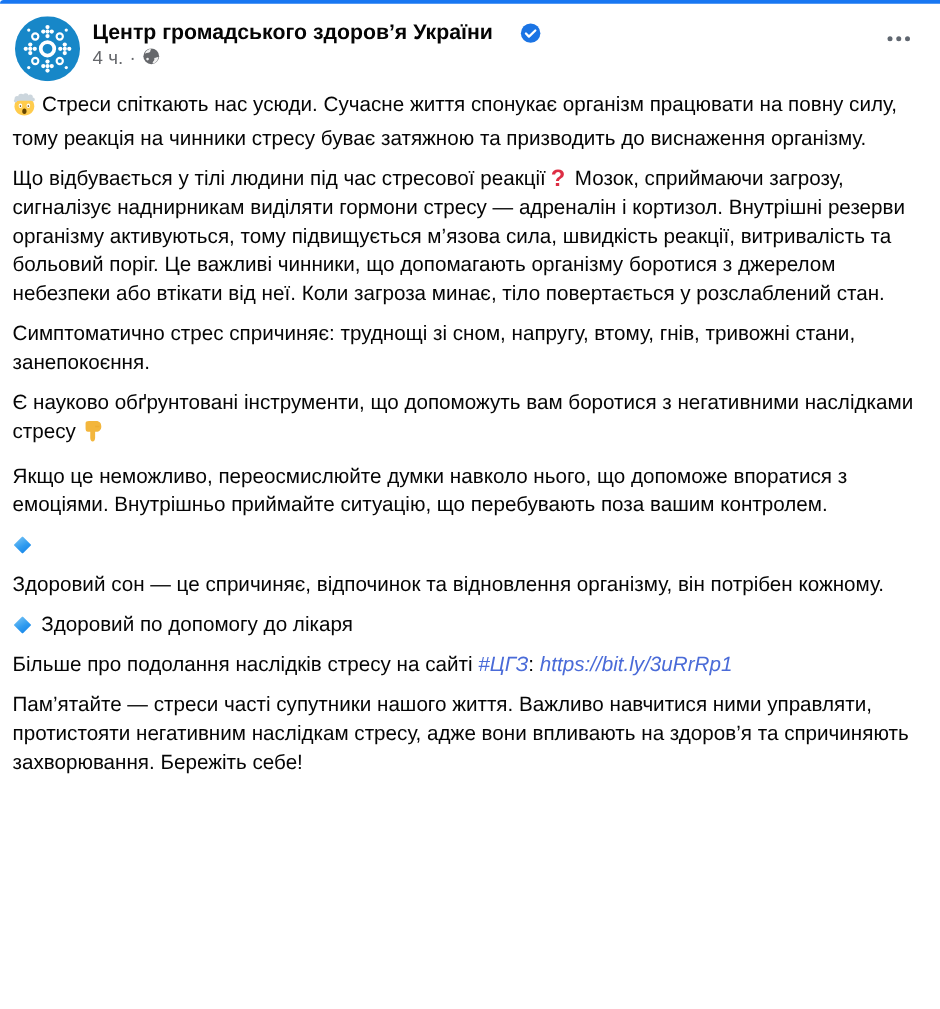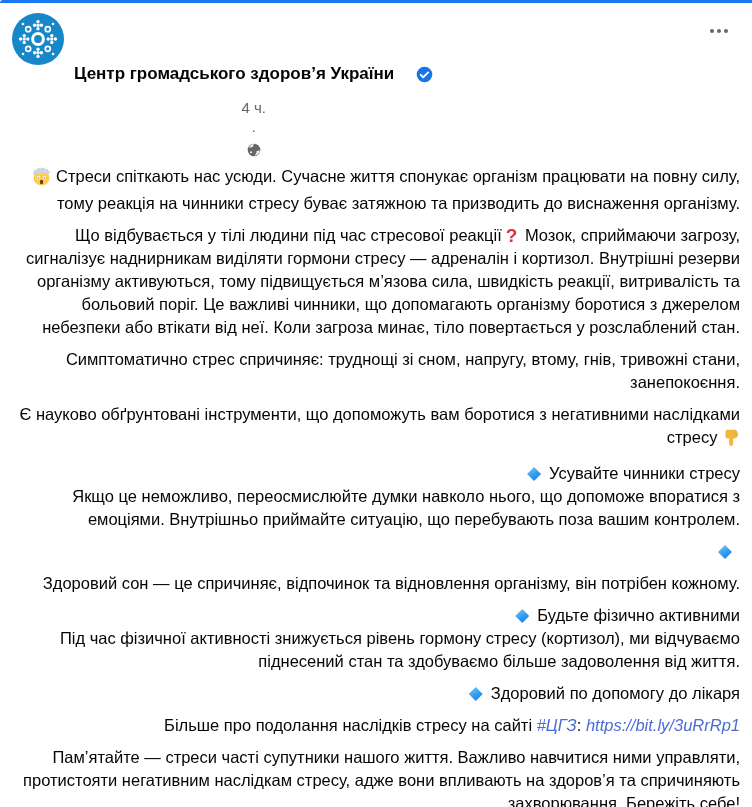--- a/index.html
+++ b/index.html
@@ -11,29 +11,29 @@
     color: #050505;
     position: relative;
   }
   .topline {
     height: 3px; background: #1877f2;
     border-top-left-radius: 12px;
   }
   .header { display: flex; align-items: flex-start; padding: 10px 16px 4px 12px; }
   .avatar { width: 52px; height: 52px; flex: none; cursor: pointer; border-radius: 50%; }
   .hinfo { margin-left: 10px; padding-top: 3px; min-width: 0; }
-  .name-row { display: flex; align-items: center; gap: 22px; margin-top: 48px; }
+  .name-row { display: flex; align-items: center; gap: 22px; }
   .pname { font-size: 17px; font-weight: 700; color: #050505; cursor: pointer; white-space: nowrap; }
   .verified { display: inline-flex; }
-  .meta { display: flex; align-items: center; gap: 5px; color: #65676b; font-size: 15px; margin-top: 15px; flex-direction: column; }
+  .meta { display: flex; align-items: flex-start; gap: 5px; color: #65676b; font-size: 15px; margin-top: 2px; }
   .meta .ts { cursor: pointer; }
   .more { margin-left: auto; display: flex; gap: 3px; align-items: center; padding: 16px 8px; cursor: pointer; border-radius: 18px; }
   .more .d { width: 4px; height: 4px; border-radius: 50%; background: #606770; }
   .content { padding: 4px 12px 10px 10px; font-size: 16.5px; line-height: 23px; color: #050505; }
-  .para, .section { margin: 0 0 9px 0; text-align: right; }
+  .para, .section { margin: 0 0 9px 0; }
   .content .para:last-child { margin-bottom: 0; }
   .emoji { display: inline-block; vertical-align: -4px; }
   .redq {
     color: #dd2e44; font-weight: 800; font-size: 19px;
     display: inline-block; vertical-align: -1px; padding: 0 3px 0 4px;
   }
   .diamond {
     display: inline-block; width: 14px; height: 14px; vertical-align: -2px;
     margin: 0 8px 0 1px;
     background: linear-gradient(150deg, #82cbf7 0%, #2f9bef 55%, #0f7fe8 100%);
@@ -132,31 +132,26 @@
           <circle cx="24" cy="20.6" r="1.25" fill="#664500"></circle>
           <ellipse cx="18" cy="28.4" rx="3.2" ry="4.2" fill="#664500"></ellipse>
         </svg></span> Стреси спіткають нас усюди. Сучасне життя спонукає організм працювати на повну силу, тому реакція на чинники стресу буває затяжною та призводить до виснаження організму.</div>
     <div class="para">Що відбувається у тілі людини під час стресової реакції<span class="redq">?</span> Мозок, сприймаючи загрозу, сигналізує наднирникам виділяти гормони стресу — адреналін і кортизол. Внутрішні резерви організму активуються, тому підвищується м’язова сила, швидкість реакції, витривалість та больовий поріг. Це важливі чинники, що допомагають організму боротися з джерелом небезпеки або втікати від неї. Коли загроза минає, тіло повертається у розслаблений стан.</div>
     <div class="para">Симптоматично стрес спричиняє: труднощі зі сном, напругу, втому, гнів, тривожні стани, занепокоєння.</div>
     <div class="para">Є науково обґрунтовані інструменти, що допоможуть вам боротися з негативними наслідками стресу <span class="emoji"><svg width="18" height="18" viewBox="0 0 24 24">
           <path fill="#f3b63c" d="M4.6 3.4C4.6 1.9 5.9 1 8.3 1H16c3.6 0 5.4 2.4 5.4 6 0 3.5-2 5.6-5.4 5.6h-1.2v6.2c0 2.4-1.1 4-2.6 4s-2.6-1.5-2.6-4v-6.2H7.2c-1.8 0-2.6-1.4-2.6-3.8z"></path>
           <path fill="#e8a62e" d="M14.8 6.2h4.6v1.6h-4.6z" opacity="0.55"></path>
         </svg></span></div>
     <div class="section">
-      <div class="section-title"><span class="diamond"></span><span>Усувайте чинники стресу</span></div>
       <div class="section-body">Якщо це неможливо, переосмислюйте думки навколо нього, що допоможе впоратися з емоціями. Внутрішньо приймайте ситуацію, що перебувають поза вашим контролем.</div>
     </div>
     <div class="section">
       <div class="section-title"><span class="diamond"></span></div>
     </div>
     <div class="section">
       <div class="section-body">Здоровий сон — це спричиняє, відпочинок та відновлення організму, він потрібен кожному.</div>
     </div>
     <div class="section">
-      <div class="section-title"><span class="diamond"></span><span>Будьте фізично активними</span></div>
-      <div class="section-body">Під час фізичної активності знижується рівень гормону стресу (кортизол), ми відчуваємо піднесений стан та здобуваємо більше задоволення від життя.</div>
-    </div>
-    <div class="section">
       <div class="section-title"><span class="diamond"></span><span>Здоровий по допомогу до лікаря</span></div>
     </div>
     <div class="para">Більше про подолання наслідків стресу на сайті <a href="#" class="link">#ЦГЗ</a>: <a href="#" class="link">https://bit.ly/3uRrRp1</a></div>
     <div class="para">Пам’ятайте — стреси часті супутники нашого життя. Важливо навчитися ними управляти, протистояти негативним наслідкам стресу, адже вони впливають на здоров’я та спричиняють захворювання. Бережіть себе!</div>
   </div>
 
 </body></html>

